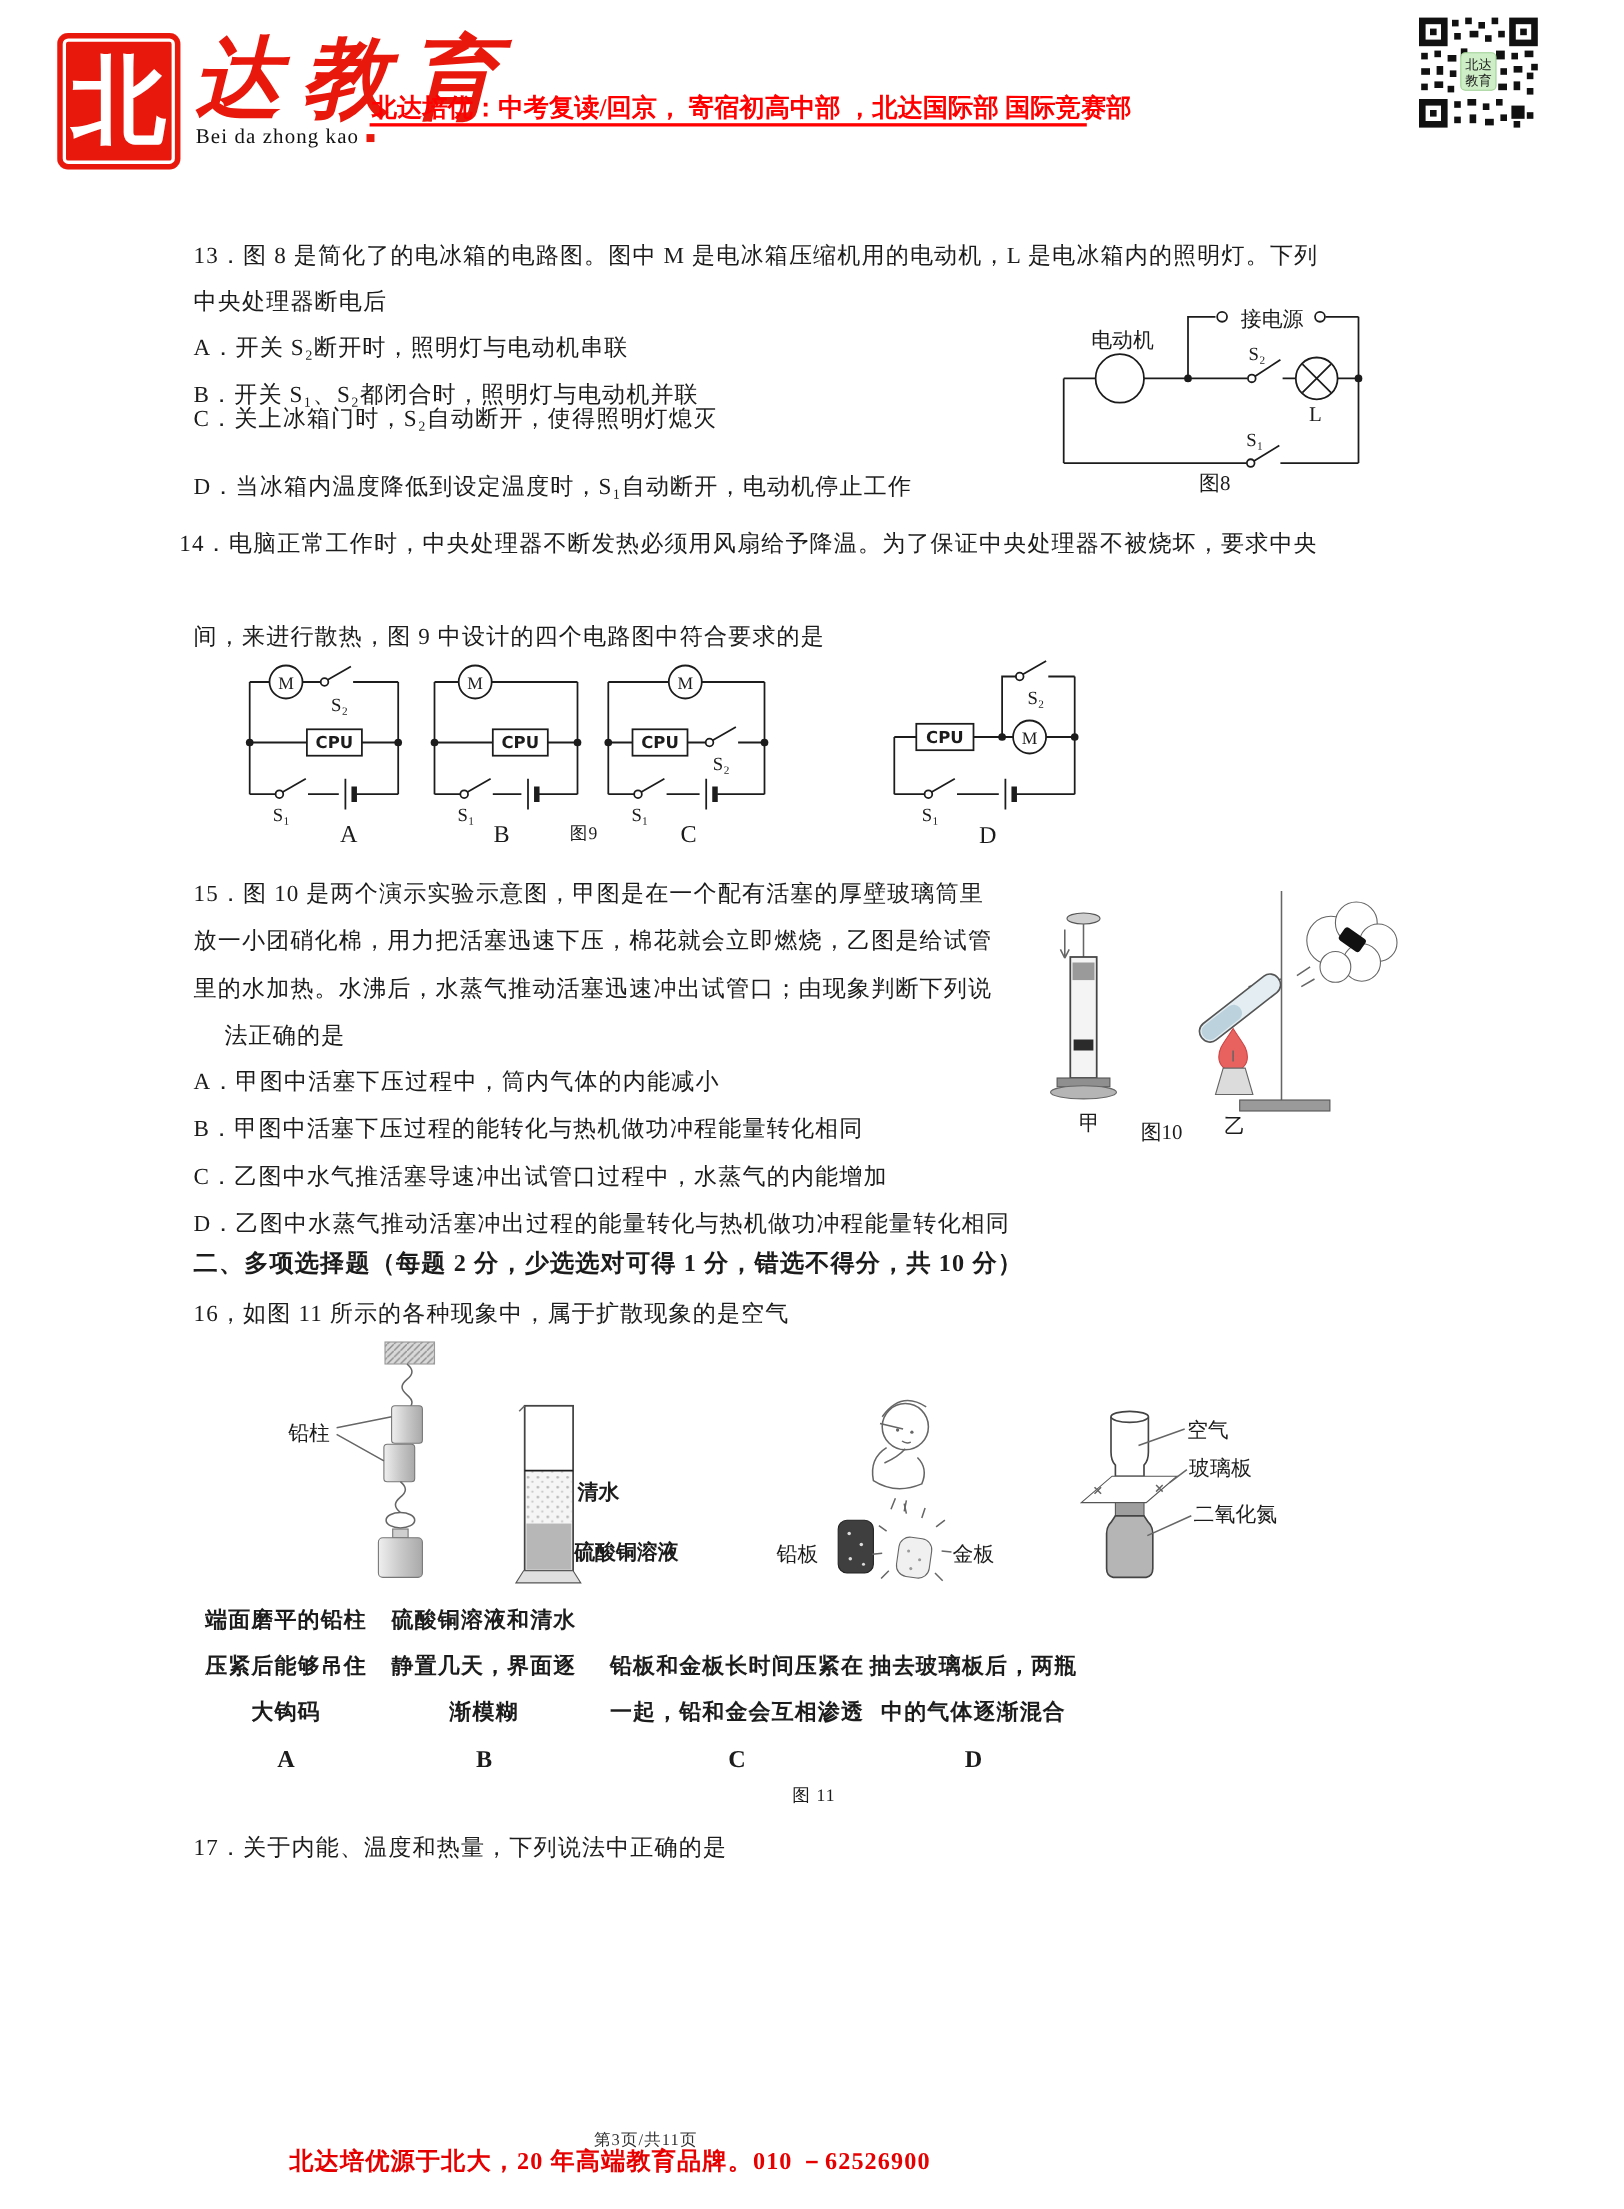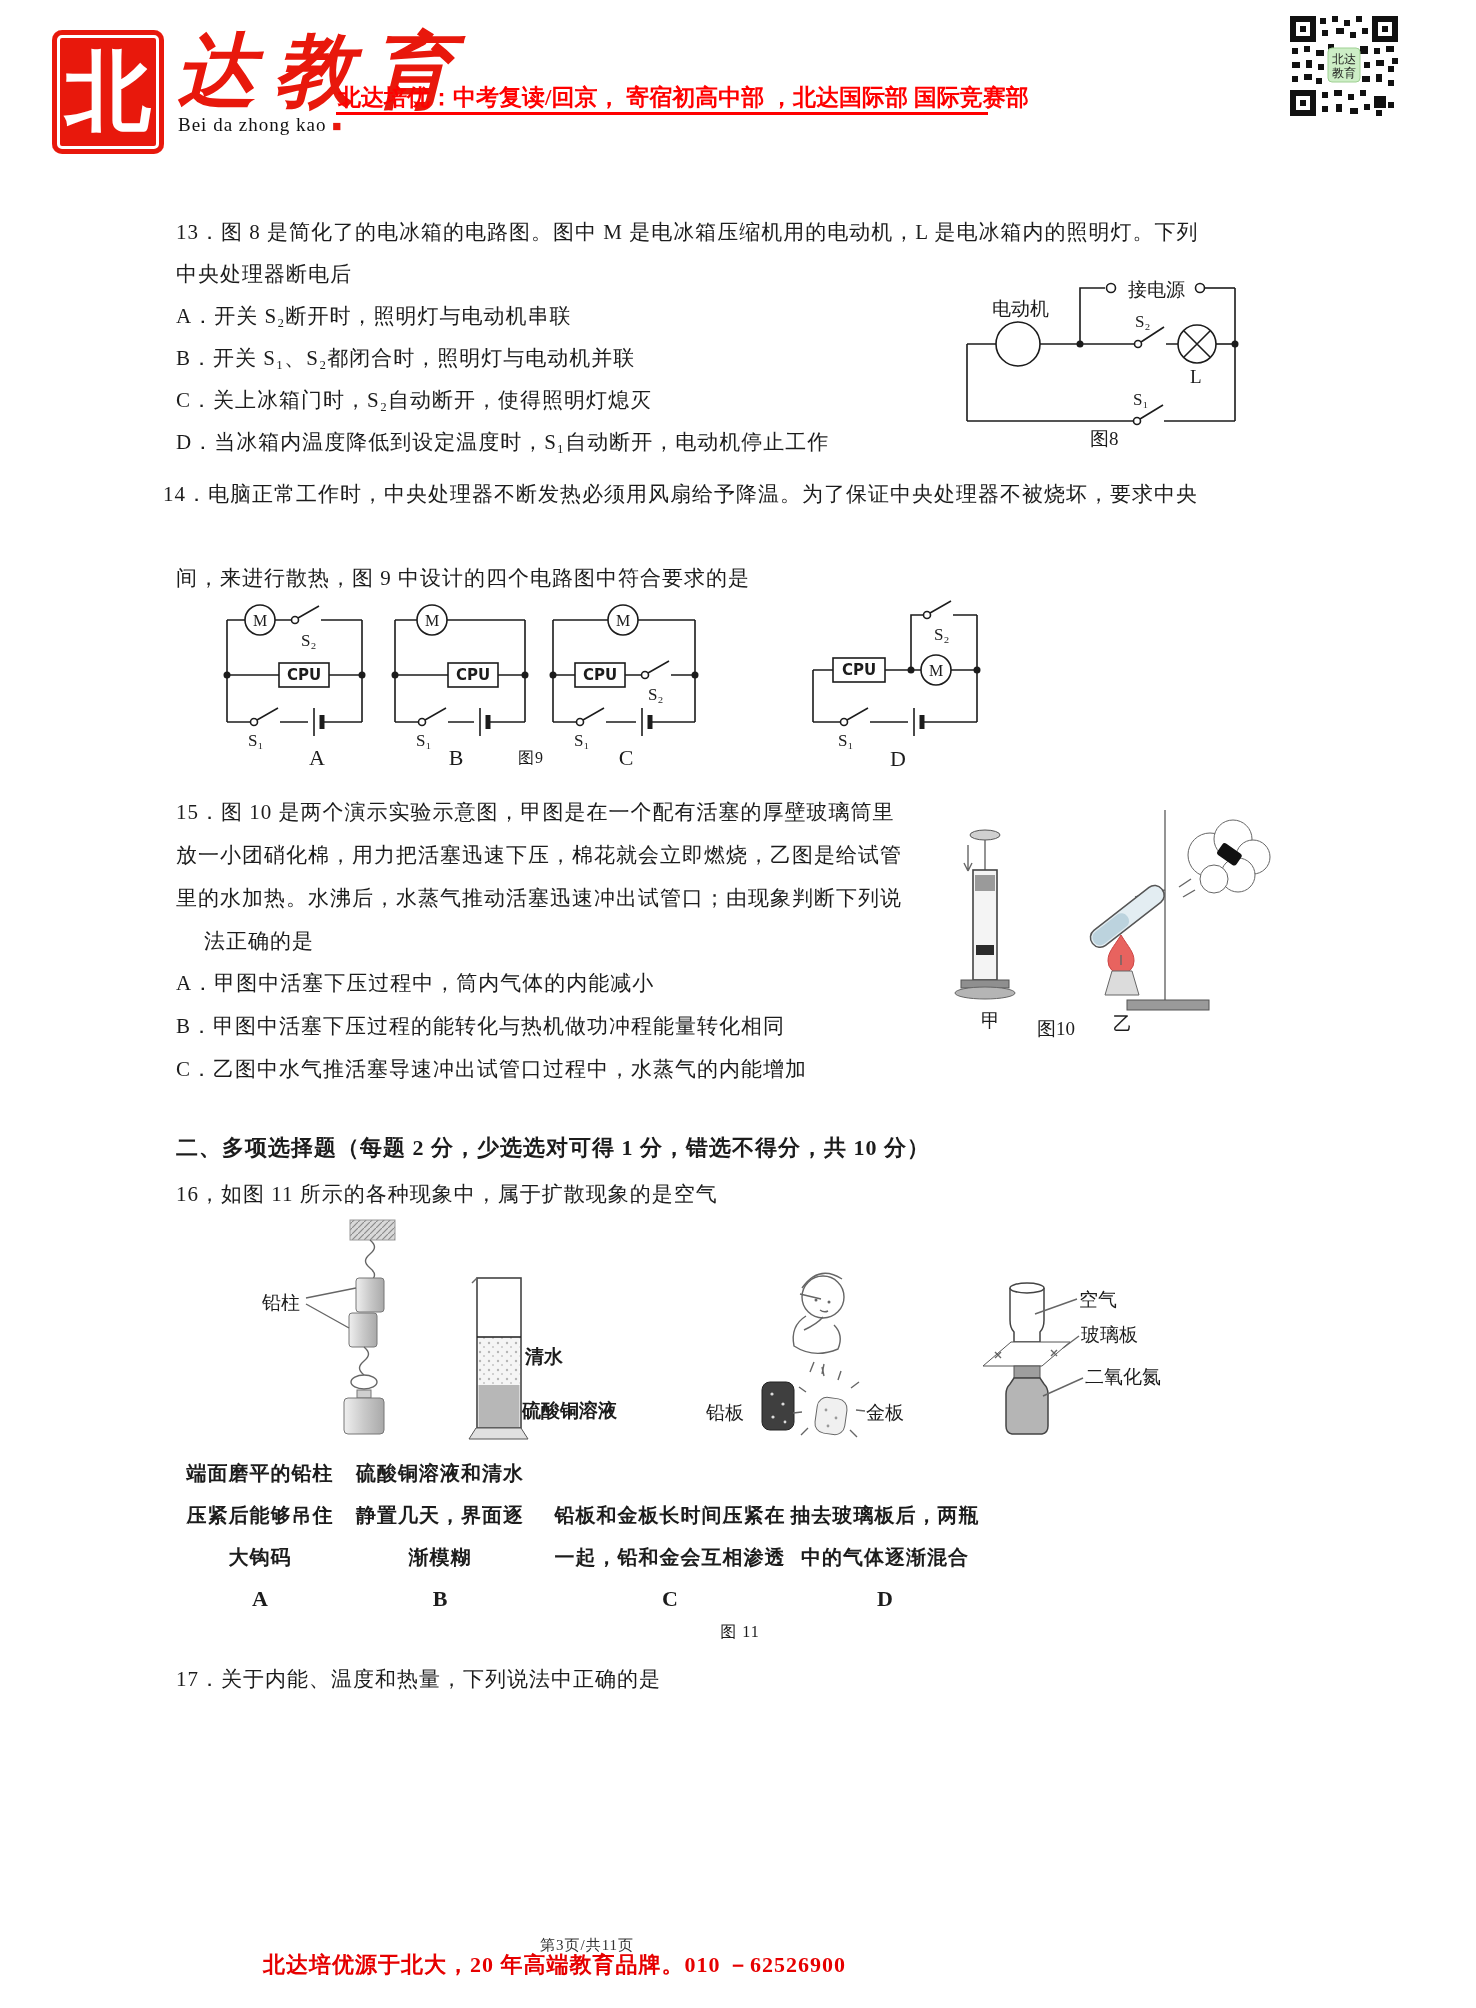--- a/index.html
+++ b/index.html
@@ -128,21 +128,21 @@
       </g>
     <rect x="20" y="17" width="16" height="17" rx="2" fill="#cdeec6" stroke="#9fd093" stroke-width="0.5"></rect>
     <text x="28" y="24.5" text-anchor="middle" font-size="6" fill="#c23322">北达</text>
     <text x="28" y="31.5" text-anchor="middle" font-size="6" fill="#c23322">教育</text>
   </svg>
 
   <div class="t" style="left:176px;top:218px;">13．图 8 是简化了的电冰箱的电路图。图中 M 是电冰箱压缩机用的电动机，L 是电冰箱内的照明灯。下列</div>
   <div class="t" style="left:176px;top:260px;">中央处理器断电后</div>
   <div class="t" style="left:176px;top:302px;">A．开关 S₂断开时，照明灯与电动机串联</div>
   <div class="t" style="left:176px;top:344px;">B．开关 S₁、S₂都闭合时，照明灯与电动机并联</div>
-  <div class="t" style="left:176px;top:386px;">C．关上冰箱门时，S₂自动断开，使得照明灯熄灭</div>
+  <div class="t" style="left:176px;top:366px;">C．关上冰箱门时，S₂自动断开，使得照明灯熄灭</div>
   <div class="t" style="left:176px;top:428px;">D．当冰箱内温度降低到设定温度时，S₁自动断开，电动机停止工作</div>
 
   <svg style="position:absolute;left:930px;top:255px;" width="330" height="195" viewBox="0 0 330 195">
     <text x="62" y="60" class="lbl">电动机</text>
     <circle cx="88" cy="89" r="22" class="wire"></circle>
     <path class="wire" d="M37,89 H66 M110,89 H150 M37,89 V166 M37,166 H203 M234,166 H305 M305,33 V166"></path>
     <circle cx="150" cy="89" r="3.5" fill="#1c1c1c"></circle>
     <path class="wire" d="M150,89 V33 H175"></path>
     <circle cx="181" cy="33" r="4.5" class="wire"></circle>
     <text x="198" y="41" class="lbl">接电源</text>
@@ -241,20 +241,21 @@
 
   <div class="figcap" style="left:518px;top:748px;">图9</div>
 
   <div class="t" style="left:176px;top:798px;">15．图 10 是两个演示实验示意图，甲图是在一个配有活塞的厚壁玻璃筒里</div>
   <div class="t" style="left:176px;top:841px;">放一小团硝化棉，用力把活塞迅速下压，棉花就会立即燃烧，乙图是给试管</div>
   <div class="t" style="left:176px;top:884px;">里的水加热。水沸后，水蒸气推动活塞迅速冲出试管口；由现象判断下列说</div>
   <div class="t" style="left:176px;top:927px;margin-left:28px;">法正确的是</div>
   <div class="t" style="left:176px;top:969px;">A．甲图中活塞下压过程中，筒内气体的内能减小</div>
   <div class="t" style="left:176px;top:1012px;">B．甲图中活塞下压过程的能转化与热机做功冲程能量转化相同</div>
   <div class="t" style="left:176px;top:1055px;">C．乙图中水气推活塞导速冲出试管口过程中，水蒸气的内能增加</div>
+  <div class="t" style="left:176px;top:1098px;">D．乙图中水蒸气推动活塞冲出过程的能量转化与热机做功冲程能量转化相同</div>
 
   <svg style="position:absolute;left:935px;top:795px;" width="345" height="250" viewBox="0 0 345 250">
 
     <ellipse cx="50" cy="40" rx="15" ry="5" fill="#cfcfcf" stroke="#555"></ellipse>
     <path class="sketch" d="M50,45 V75" stroke-width="3"></path>
     <path class="sketch" d="M33,50 V76 M33,76 L29,68 M33,76 L37,68" stroke="#333"></path>
     <rect x="38" y="75" width="24" height="110" fill="#f4f4f4" stroke="#444" stroke-width="1.6"></rect>
     <rect x="40" y="80" width="20" height="16" fill="#9a9a9a"></rect>
     <rect x="41" y="150" width="18" height="10" fill="#2b2b2b"></rect>
     <rect x="26" y="185" width="48" height="8" fill="#8f8f8f" stroke="#555"></rect>

